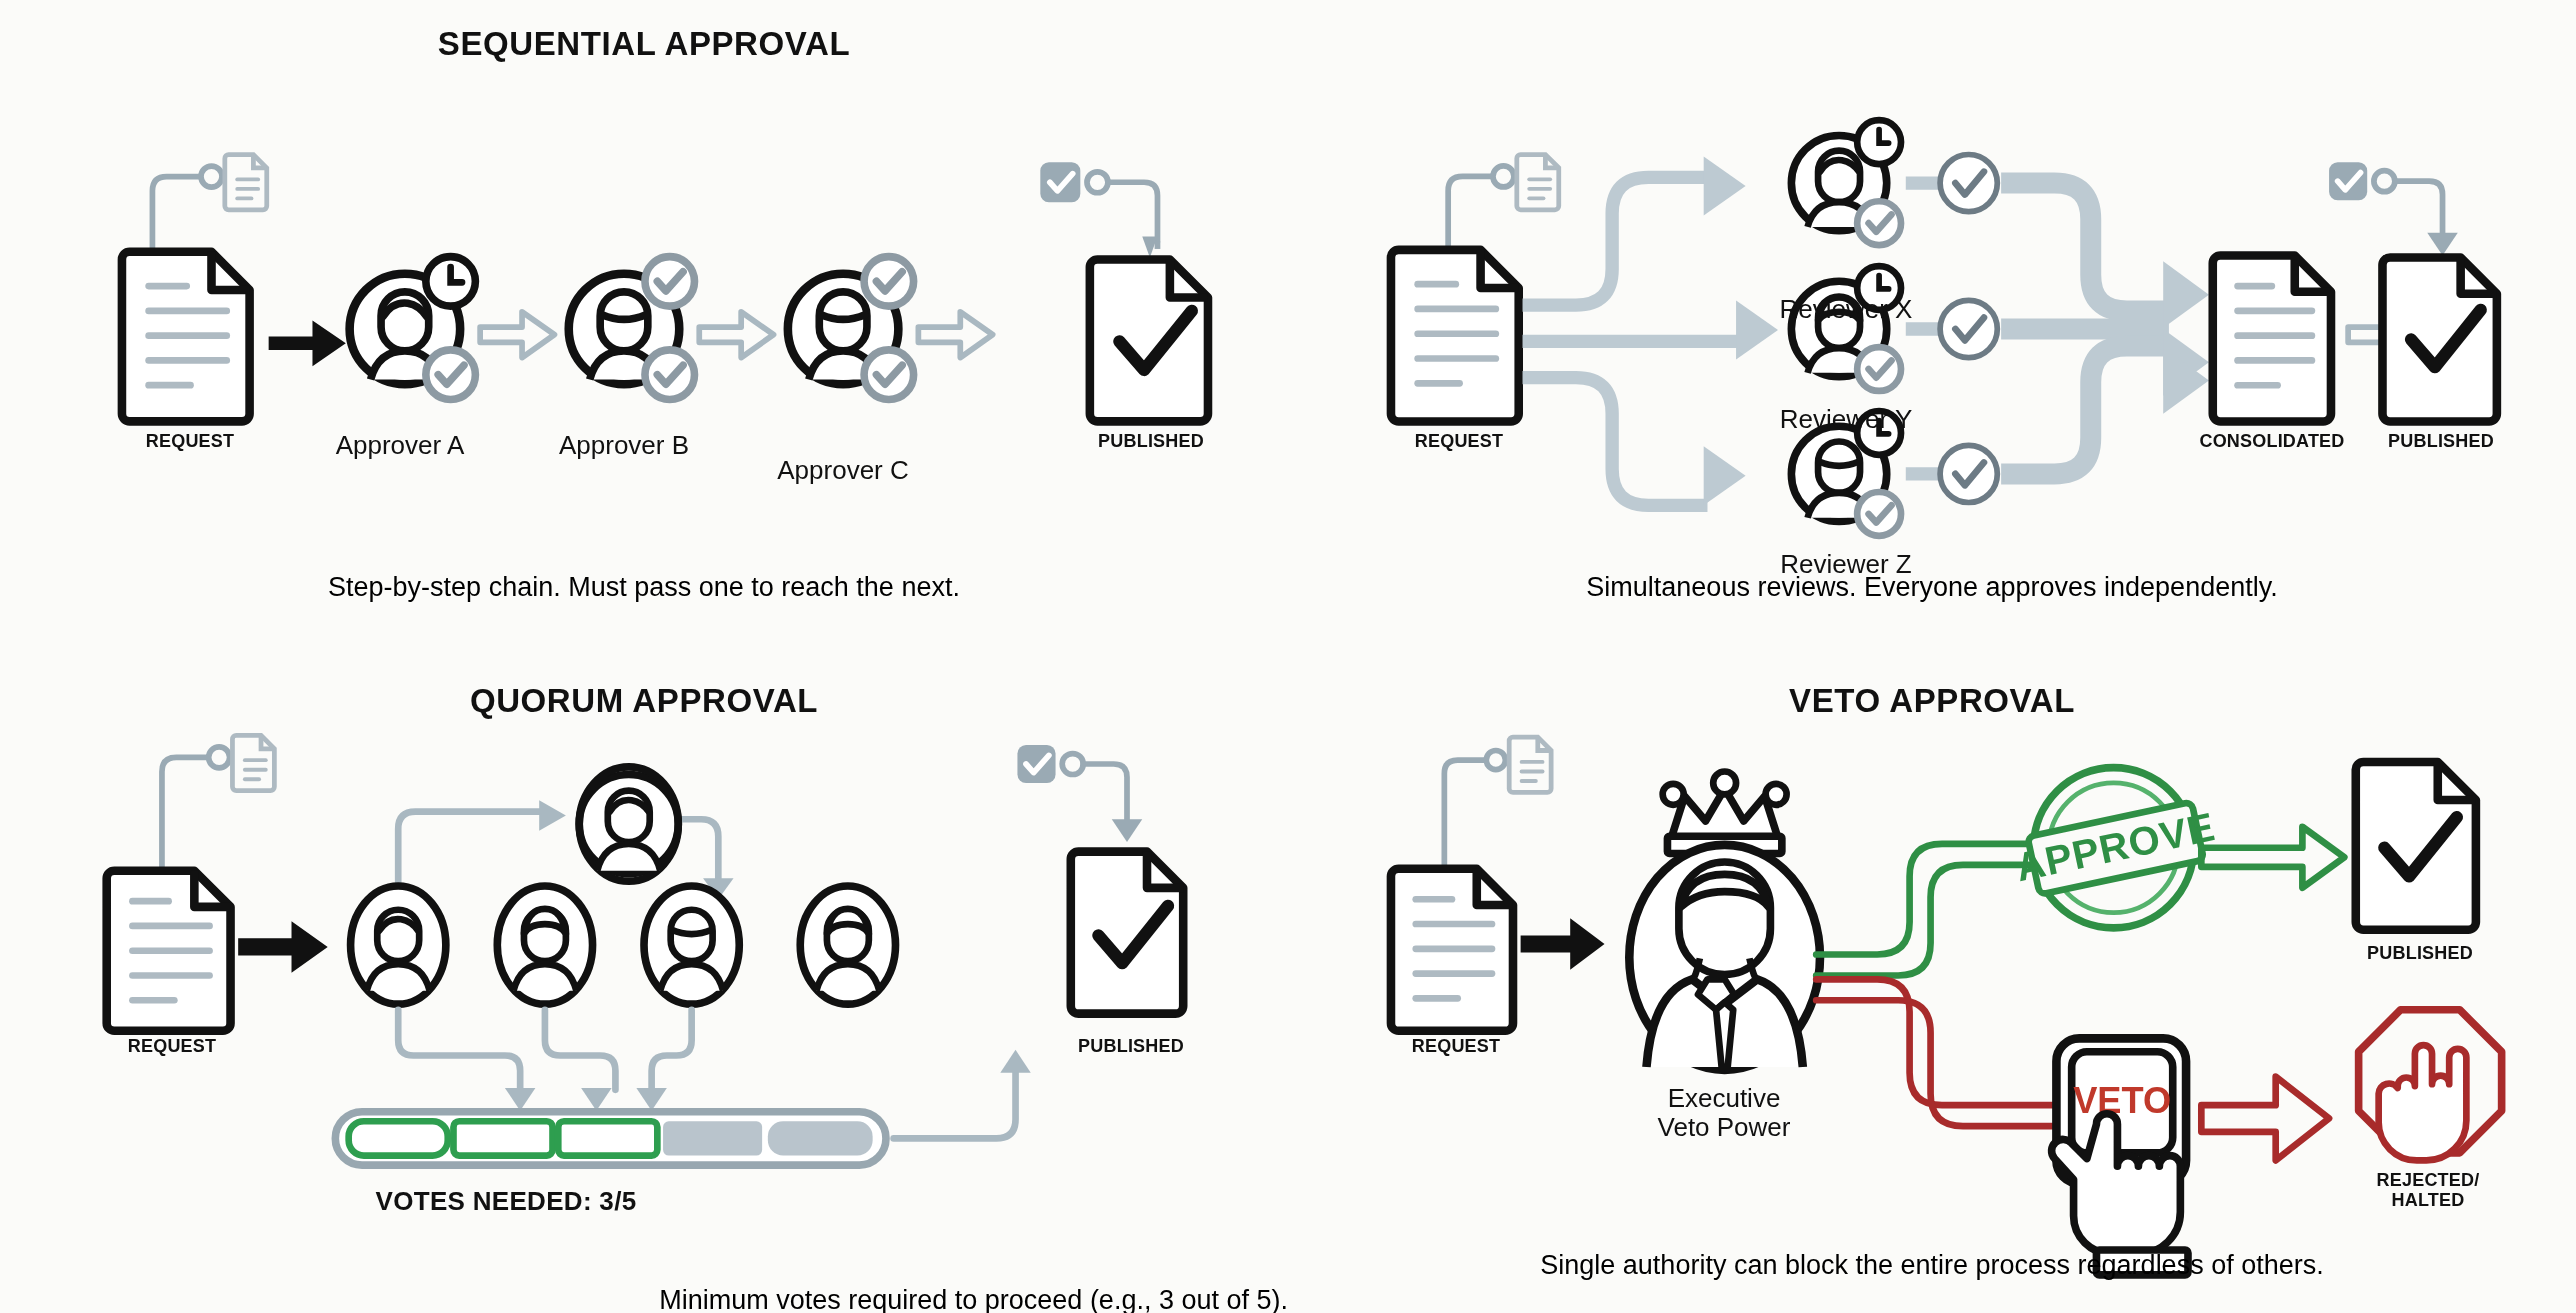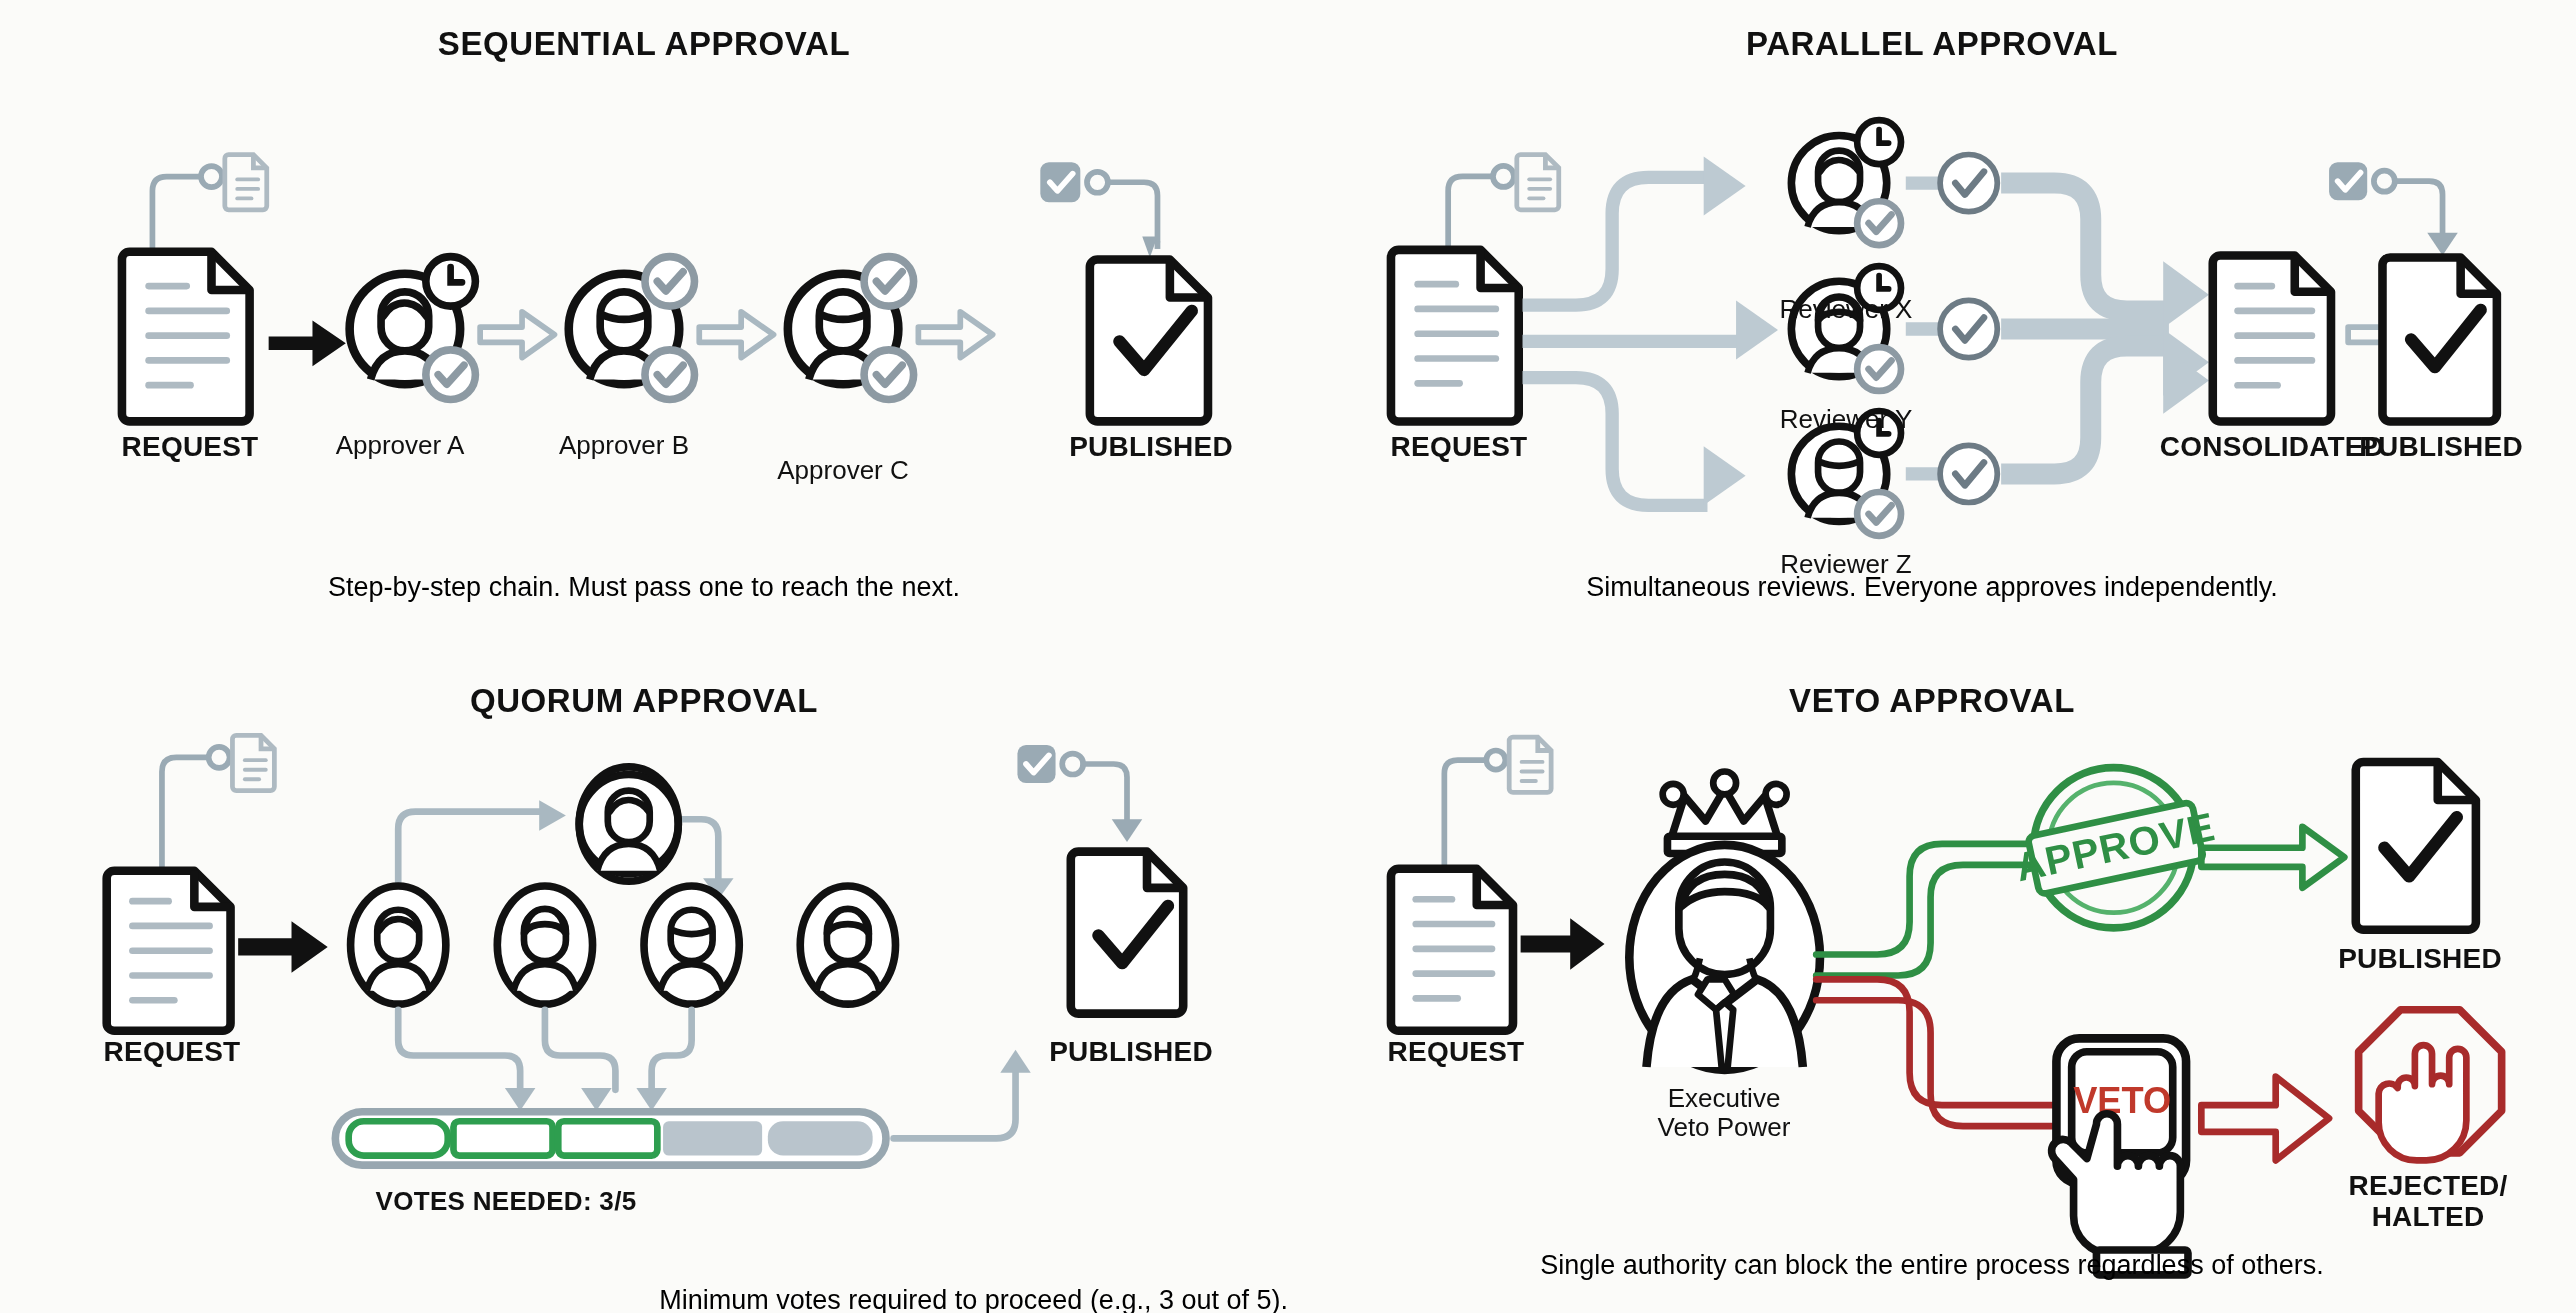--- a/index.html
+++ b/index.html
@@ -24,21 +24,21 @@
   }
   .panel-caption {
     position:absolute; left:0; right:0;
     text-align:center; font-size:27px; color:#000000;
   }
   .stage { position:absolute; inset:0; }
   .node-label {
     position:absolute; left:50%; transform:translateX(-50%);
     white-space:nowrap; text-align:center; line-height:1.12;
   }
-  .lbl-bold { font-weight:bold; font-size:28px; letter-spacing:0.2px; }
+  .lbl-bold { font-weight:bold; font-size:18px; letter-spacing:0.2px; }
   .lbl-reg  { font-weight:normal; font-size:26px; }
   svg { display:block; overflow:visible; }
   .votes-caption {
     position:absolute; left:0; right:0; text-align:center;
     font-weight:bold; font-size:26px; letter-spacing:0.3px;
   }
 </style>
 </head>
 <body style="background: rgb(251, 251, 249);">
 
@@ -155,21 +155,20 @@
     <div class="node-label lbl-bold" style="left:190px;top:431px;">REQUEST</div>
     <div class="node-label lbl-reg" style="left:400px;top:431px;">Approver A</div>
     <div class="node-label lbl-reg" style="left:624px;top:431px;">Approver B</div>
     <div class="node-label lbl-reg" style="left:843px;top:456px;">Approver C</div>
     <div class="node-label lbl-bold" style="left:1151px;top:431px;">PUBLISHED</div>
 
     <div class="panel-caption" style="top:572px;">Step-by-step chain. Must pass one to reach the next.</div>
   </div>
 
   <div class="panel">
-    <div class="panel-title">PARALLEL APPROVAL</div>
 
     <svg class="stage" width="1288" height="657" viewBox="0 0 1351 689">
 
       <g>
         <path d="M168 300 L168 200 Q168 185 183 185 L218 185" fill="none" stroke="#9aaab4" stroke-width="6" stroke-linecap="round"></path>
         <circle cx="226" cy="185" r="11" fill="#fbfbf9" stroke="#9aaab4" stroke-width="6"></circle>
         <g transform="translate(240,158)">
           <path d="M4 4 h26 l14 14 v40 a4 4 0 0 1 -4 4 h-36 a4 4 0 0 1 -4 -4 v-50 a4 4 0 0 1 4 -4 z" fill="#fbfbf9" stroke="#aebac2" stroke-width="5"></path>
           <path d="M30 4 v14 h14" fill="none" stroke="#aebac2" stroke-width="5"></path>
           <g stroke="#aebac2" stroke-width="4" stroke-linecap="round">

